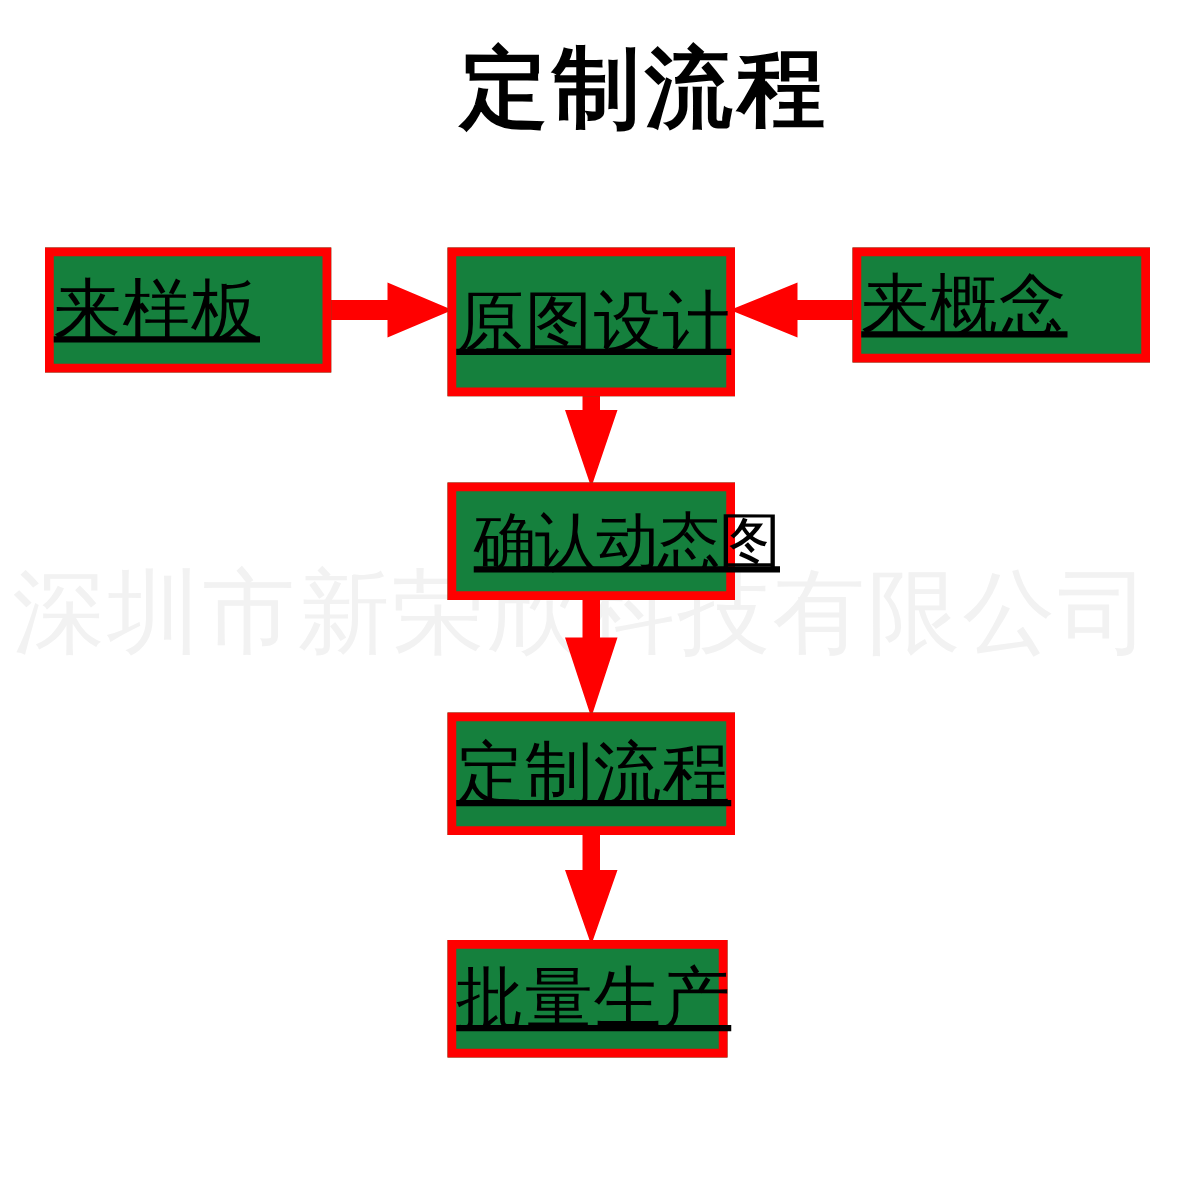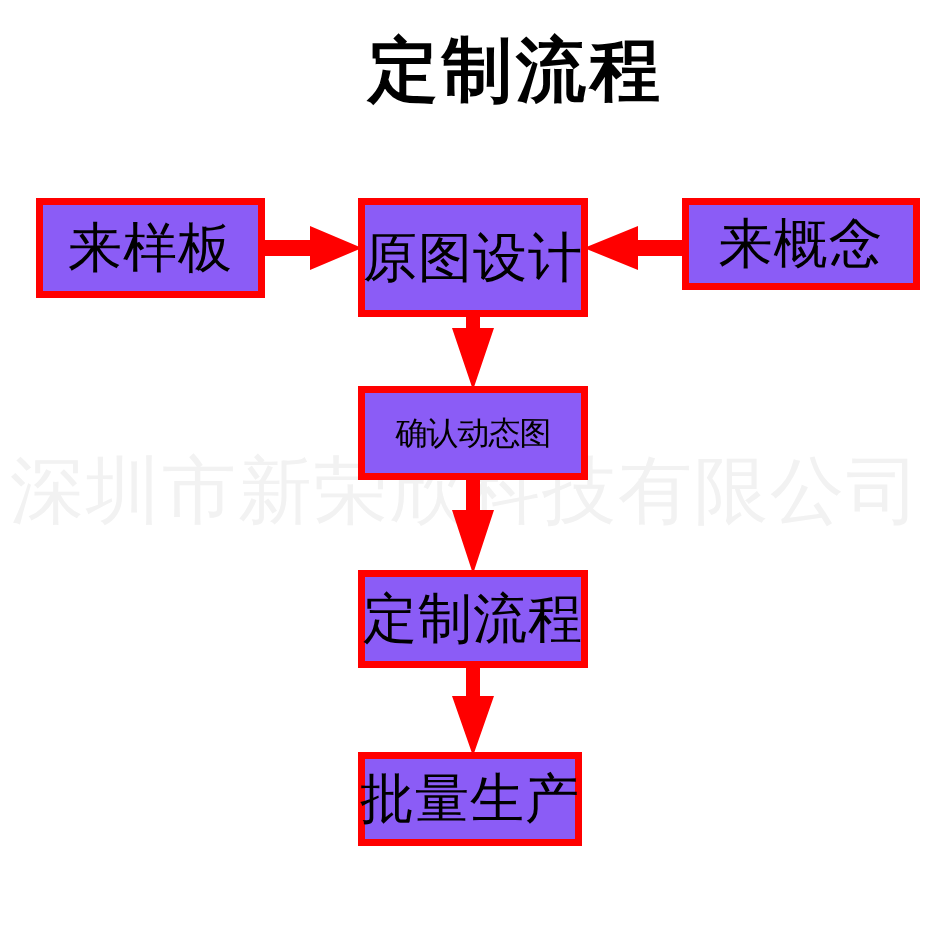--- a/index.html
+++ b/index.html
@@ -49,36 +49,37 @@
     white-space: nowrap;
     z-index: 5;
     margin-left: 41px;
   }
 
   
   .node {
     position: absolute;
     box-sizing: border-box;
     border: 7px solid #ff0000;
-    background: #8b5cf6;
+    background: #15803d;
     display: flex;
     align-items: center;
-    justify-content: center;
     z-index: 4;
+    text-decoration: underline;
   }
   .node-label {
     font-size: 54px;
     line-height: 58px;
     color: #000000;
     white-space: nowrap;
     letter-spacing: 1px;
   }
   .node-label.tight {
-    font-size: 32px;
+    font-size: 50px;
     letter-spacing: -1px;
+    margin-left: 14px;
   }
 
   
   #node-sample      { left: 36px;  top: 198px; width: 229px; height: 100px; }
   #node-design      { left: 358px; top: 198px; width: 230px; height: 119px; }
   #node-concept     { left: 682px; top: 198px; width: 238px; height: 92px; }
   #node-confirm     { left: 358px; top: 386px; width: 230px; height: 94px;  }
   #node-mold        { left: 358px; top: 570px; width: 230px; height: 98px;  }
   #node-production  { left: 358px; top: 752px; width: 224px; height: 94px;  }
 

